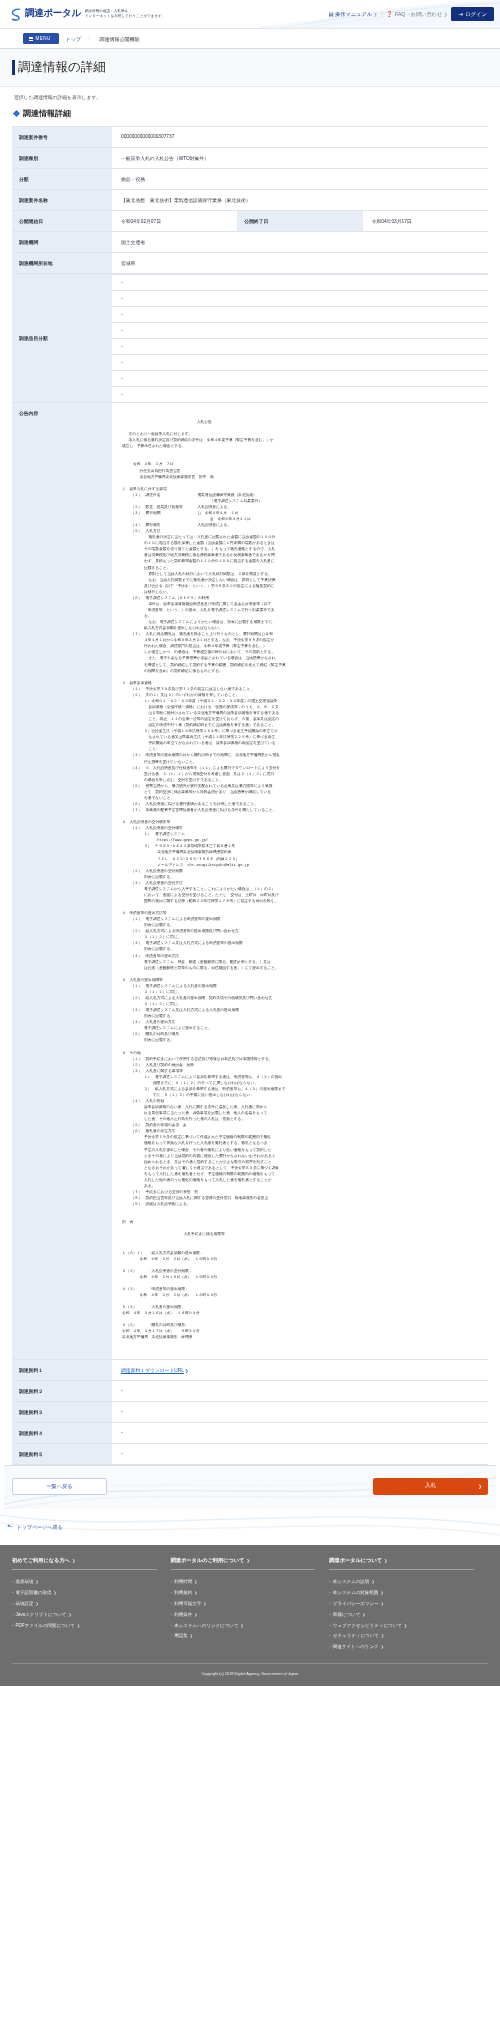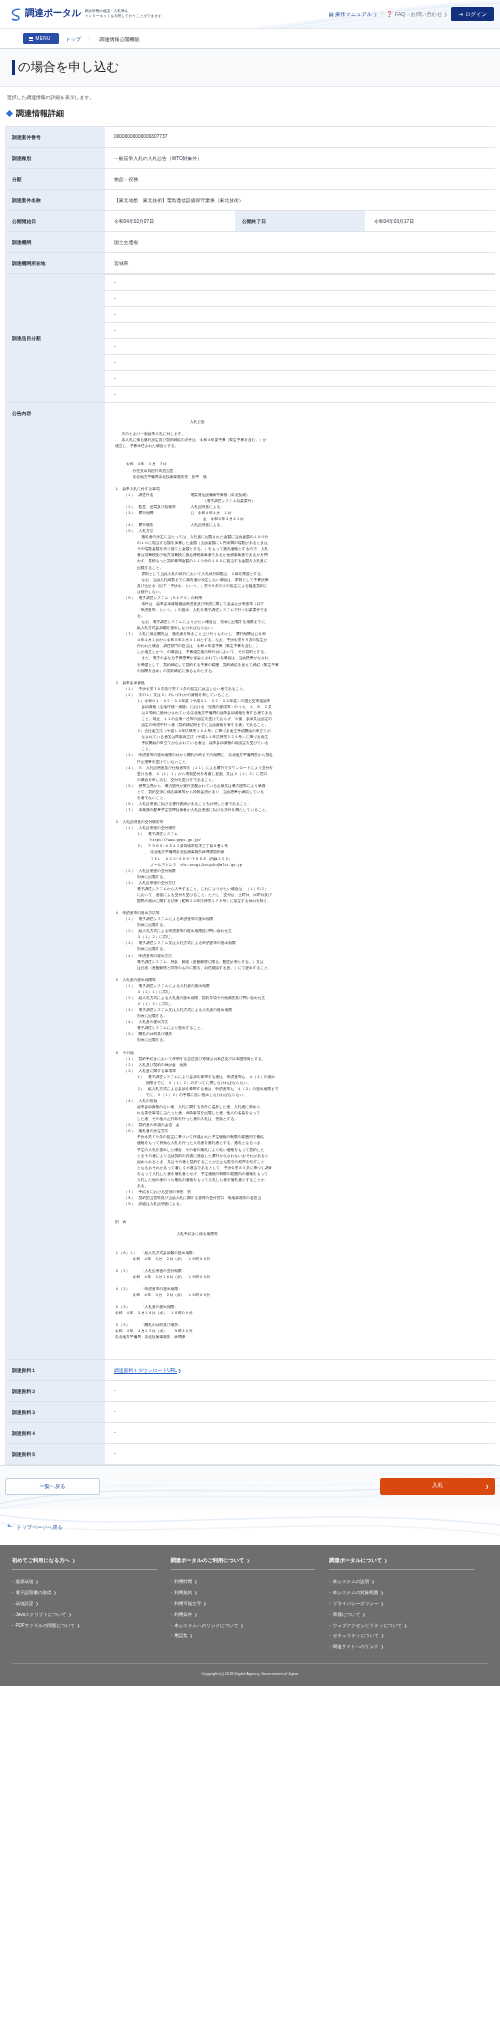--- a/index.html
+++ b/index.html
@@ -81,21 +81,21 @@
   .page-title {
     position: relative; z-index: 2;
     font-size: 12.5px; color: #1f1f1f; font-weight: normal; padding-left: 6px;
   }
   .page-title::before {
     content: ""; position: absolute; left: 0; top: 1px; bottom: 1px;
     width: 2.6px; background: #12307e;
   }
 
   
-  .main { padding: 0 5px; position: relative; }
+  .main { padding: 0 12px; position: relative; }
   .lead { font-size: 4.8px; color: #444; padding: 7px 0 6px 2px; }
   .sec-head {
     display: flex; align-items: center; gap: 4px;
     padding: 2px 0 7px 2px;
   }
   .sec-diamond {
     width: 5px; height: 5px; background: #2d6fd4; transform: rotate(45deg);
     flex: none;
   }
   .sec-title { font-size: 8px; font-weight: bold; color: #1f1f1f; }
@@ -249,21 +249,21 @@
         <i></i>
       </span>
     <span>MENU</span>
   </button>
   <a class="crumb-link">トップ</a>
   <span class="crumb-sep">〉</span>
   <span class="crumb-cur">調達情報公開機能</span>
 </nav>
 
 <div class="title-band">
-  <h1 class="page-title">の場合を申し込む</h1>
+  <h1 class="page-title">調達情報の詳細</h1>
 </div>
 
 <main class="main">
   <p class="lead">選択した調達情報の詳細を表示します。</p>
 
   <div class="sec-head">
     <span class="sec-diamond"></span>
     <span class="sec-title">調達情報詳細</span>
   </div>
 

